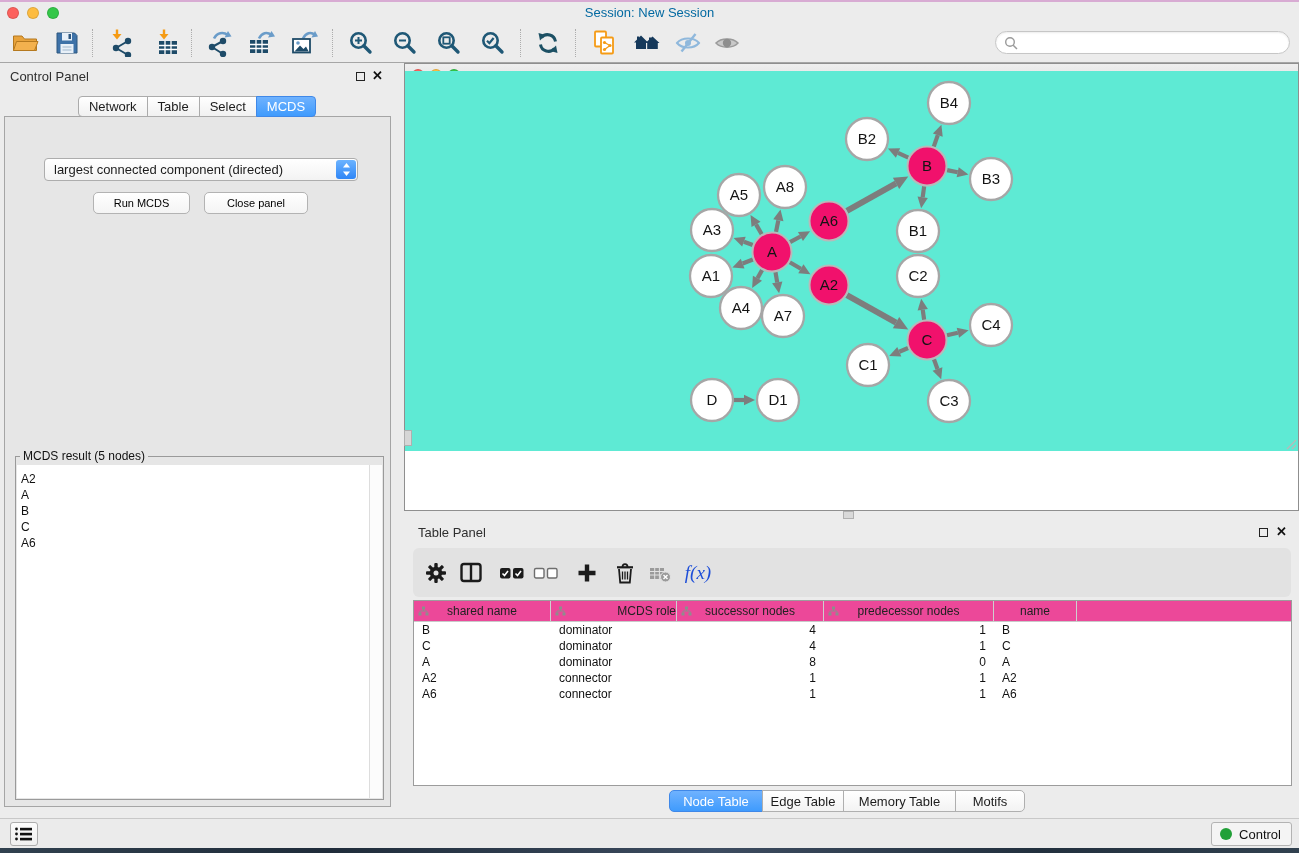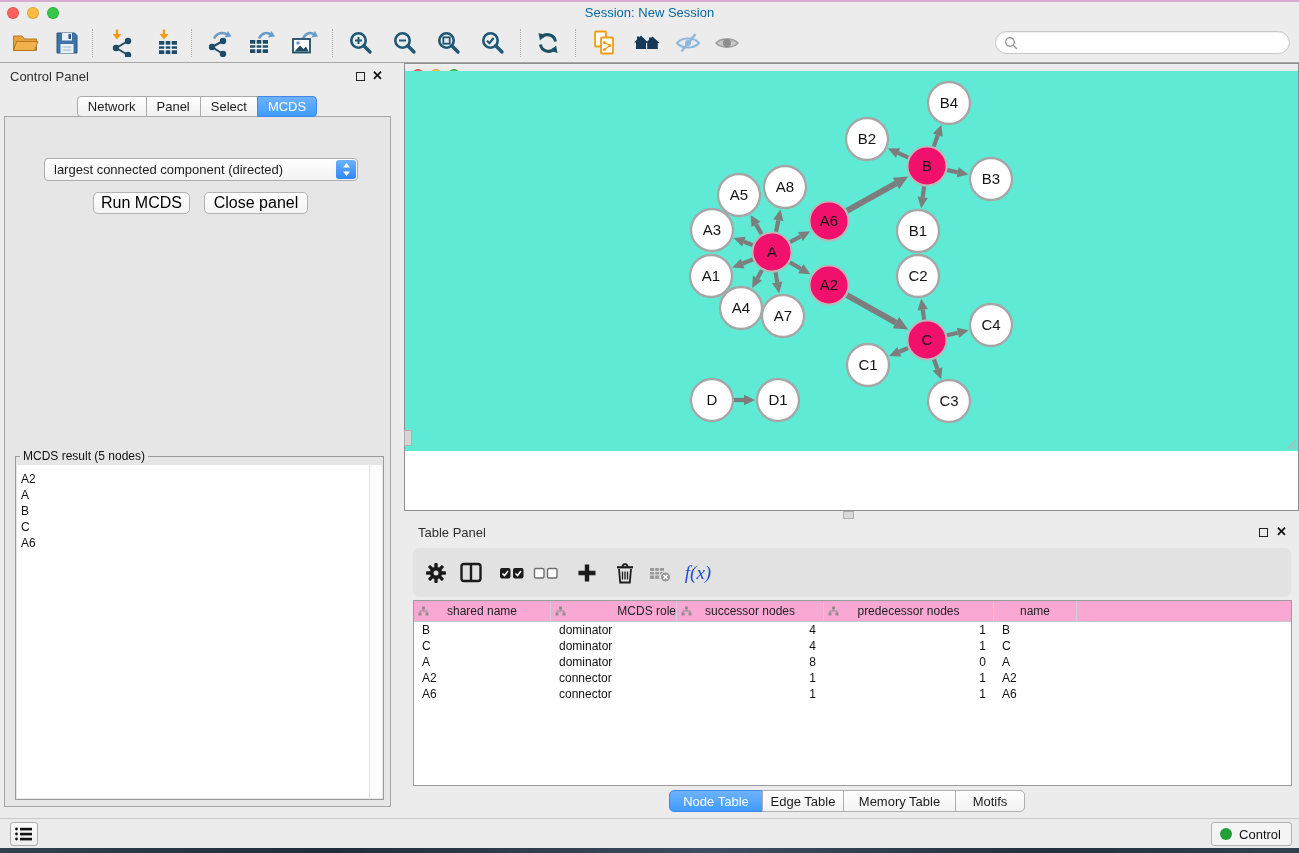--- a/index.html
+++ b/index.html
@@ -41,21 +41,21 @@
     background:linear-gradient(#FFFFFF,#F1F1F1); border:1px solid #ABABAB; margin-left:-1px; color:#1c1c1c; }
   .cp-tab:first-child { border-radius:4px 0 0 4px; }
   .cp-tab:last-child { border-radius:0 4px 4px 0; }
   .cp-tab.active { background:linear-gradient(#6FB2FE,var(--accent-blue,#3F9BFD)); color:#fff; border-color:#3F88E8; }
   .opt-label { position:absolute; left:0; right:0; top:17px; text-align:center; font-size:13px; }
   .dropdown { position:absolute; left:39px; top:41px; width:314px; height:23px; background:linear-gradient(#FFF,#F3F3F3);
     border:1px solid #ADADAD; border-radius:4px; font-size:13px; line-height:21px; padding-left:9px; }
   .dd-stepper { position:absolute; right:1px; top:1px; width:20px; height:19px; border-radius:3px;
     background:linear-gradient(#6CB3FF,#2F86F6); display:flex; align-items:center; justify-content:center; }
   .btn { position:absolute; top:75px; height:22px; background:linear-gradient(#FFF,#F4F4F4);
-    border:1px solid #B3B3B3; border-radius:5px; font-size:16px; text-align:center; line-height:20px; }
+    border:1px solid #B3B3B3; border-radius:5px; font-size:11px; text-align:center; line-height:20px; }
   .fieldset { position:absolute; left:10px; top:339px; width:369px; height:344px; border:1px solid #9A9A9A; }
   .legend { position:absolute; left:4px; top:-8px; background:#E6E6E6; padding:0 3px; font-size:12px; color:#111; }
   .result-inner { position:absolute; left:1px; right:1px; top:8px; bottom:1px; background:#fff; padding-top:6px; }
   .result-scroll { position:absolute; right:1px; top:8px; bottom:1px; width:13px; background:#FCFCFC; border-left:1px solid #DDD; }
   .result-item { font-size:12px; line-height:16px; padding-left:4px; color:#111; }
   
   .net-window { position:absolute; left:404px; top:63px; width:895px; height:448px;
     border:1px solid #8F8F8F; background:#fff; }
   .net-titlebar { position:absolute; left:0; top:0; right:0; height:24px;
     background:linear-gradient(#EFEFEF,#DEDEDE); border-bottom:1px solid #B1B1B1; }
@@ -66,21 +66,21 @@
   svg text { font-family:"Liberation Sans",sans-serif; }
   .corner-grip { position:absolute; right:1px; bottom:1px; }
   .v-grip { position:absolute; left:404px; top:430px; width:8px; height:16px; background:#D6D6D6; border:1px solid #AFAFAF; }
   .h-grip { position:absolute; left:843px; top:511px; width:11px; height:8px; background:#D9D9D9; border:1px solid #B0B0B0; }
   
   .table-panel { position:absolute; left:404px; top:520px; width:895px; height:296px; }
   .tp-toolbar { position:absolute; left:9px; top:28px; width:878px; height:49px; background:#E2E2E2; border-radius:6px; }
   .tp-icon { position:absolute; top:12px; width:26px; height:26px; display:flex; align-items:center; justify-content:center; }
   .fx-label { font-family:"Liberation Serif",serif; font-style:italic; font-size:19px; color:#1d4ed8; }
   .tp-table { position:absolute; left:9px; top:80px; width:879px; height:186px; border:1px solid #9C9C9C; background:#fff; }
-  .thead { position:absolute; left:0; top:0; right:0; height:21px; background:#f9a8d4;
+  .thead { position:absolute; left:0; top:0; right:0; height:21px; background:#ec4899;
     border-bottom:1px solid #C9C9C9; display:flex; }
   .th { position:relative; height:20px; border-right:1px solid #CFCFCF; font-size:12px; color:#222;
     display:flex; align-items:center; justify-content:center; }
   .th-icon { position:absolute; left:4px; top:5px; }
   .tbody { position:absolute; left:0; top:21px; right:0; bottom:0; }
   .tr { display:flex; height:16px; }
   .td { font-size:12px; line-height:16px; padding:0 8px; color:#111; overflow:hidden; white-space:nowrap; }
   .table-tabs { position:absolute; left:266px; top:270px; height:22px; display:flex; }
   .bt-tab { height:22px; line-height:21px; font-size:13px; text-align:center;
     background:linear-gradient(#FFFFFF,#F3F3F3); border:1px solid #AFAFAF; margin-left:-1px; color:#1c1c1c; }
@@ -249,21 +249,21 @@
       <input type="text" placeholder="" style="">
     </span>
   </div>
 
   <div class="control-panel">
     <div class="panel-title">Control Panel</div>
     <span class="float-btn" style="right:26px"></span>
     <span class="close-btn" style="right:8px">✕</span>
     <div class="cp-tabs">
         <div class="cp-tab">Network</div>
-        <div class="cp-tab">Panel</div>
+        <div class="cp-tab">Table</div>
         <div class="cp-tab">Select</div>
         <div class="cp-tab active">MCDS</div>
       </div>
     <div class="cp-body">
       <div class="dropdown">
         <span>largest connected component (directed)</span>
         <span class="dd-stepper">
           <svg width="9" height="15" viewBox="0 0 9 15">
               <path d="M4.5 1 L8 5.5 H1 Z" fill="#fff"></path>
               <path d="M4.5 14 L1 9.5 H8 Z" fill="#fff"></path>

